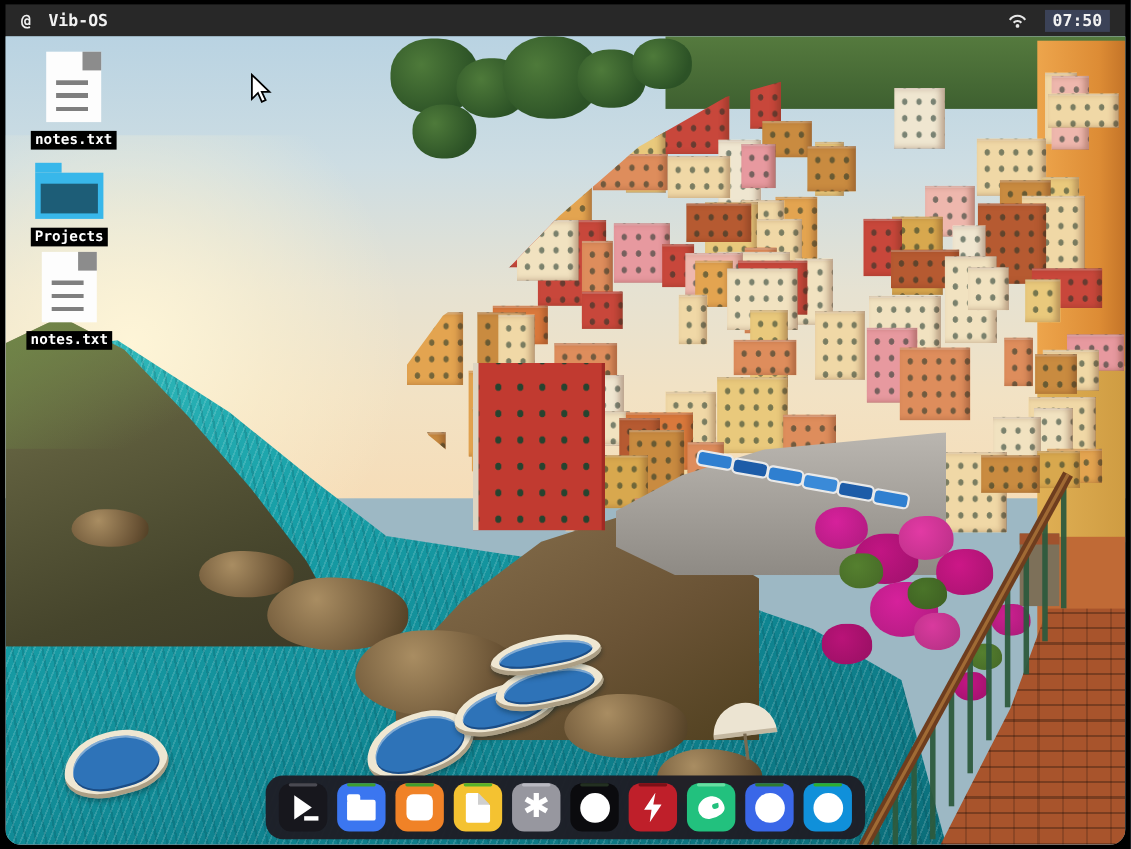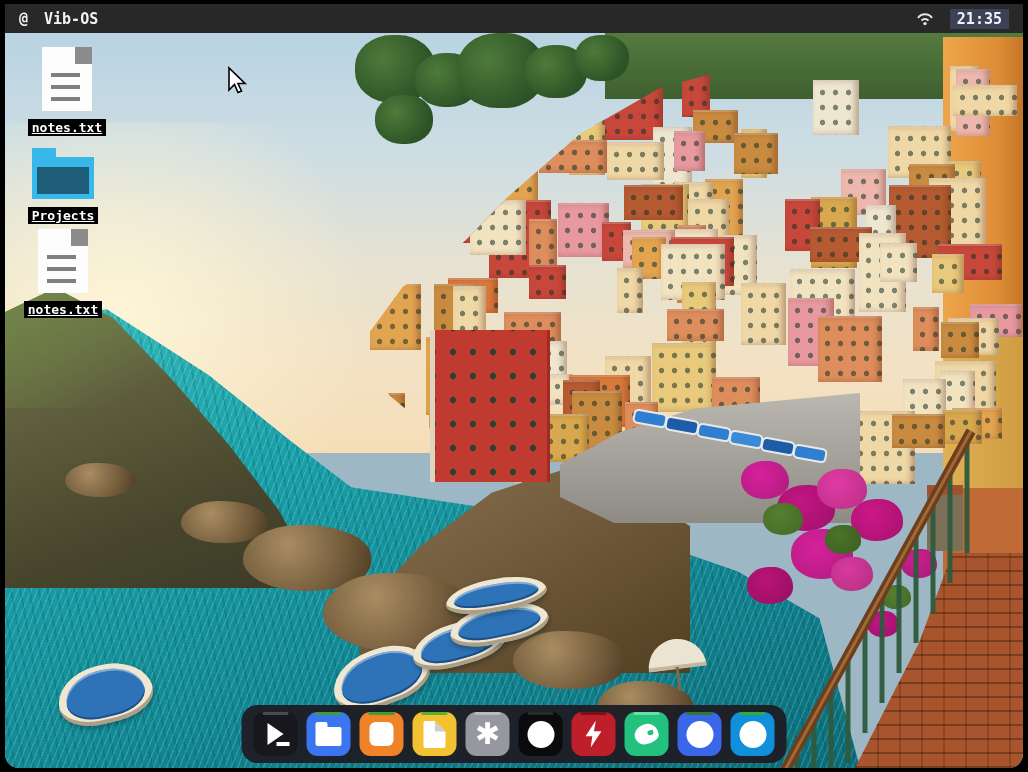--- a/index.html
+++ b/index.html
@@ -84,21 +84,21 @@
   .d-icon *{position:static;}
   .art{position:relative;}
   .art-document{width:50px;height:64px;background:#fdfdfd;}
   .art-document::before{content:'';position:absolute;top:0;right:0;width:17px;height:17px;background:#8c8c8c;}
   .art-document::after{content:'';position:absolute;left:9px;top:26px;width:29px;height:31px;
        background:repeating-linear-gradient(180deg,#7f7f7f 0 4px,transparent 4px 12px);}
   .art-folder{width:62px;height:42px;background:#38b7ea;margin-top:14px;}
   .art-folder::before{content:'';position:absolute;top:-9px;left:0;width:24px;height:9px;background:#38b7ea;}
   .art-folder::after{content:'';position:absolute;left:5px;right:5px;top:10px;bottom:5px;background:#1d5d77;}
   .icon-label{margin-top:8px;background:#000;color:#fff;
-       font:bold 13px "DejaVu Sans Mono",monospace;padding:1px 4px;white-space:nowrap;text-decoration:underline;}
+       font:bold 13px "DejaVu Sans Mono",monospace;padding:1px 4px;white-space:nowrap;}
 
   
   .dock{position:absolute;left:50%;bottom:5px;transform:translateX(-50%);display:flex;gap:9px;
        padding:7px 12px;background:rgba(30,30,38,.97);border-radius:16px;z-index:40;}
   .dock *{position:static;}
   .dock-item{position:relative;width:44px;height:44px;}
   .tile{position:absolute;inset:0;border-radius:11px;display:flex;align-items:center;justify-content:center;}
   .indicator{position:absolute;top:0;left:50%;transform:translateX(-50%);width:26px;height:3px;
        border-radius:2px;z-index:2;}
   .glyph{position:relative;}
@@ -135,21 +135,21 @@
       <span>Vib-OS</span>
     </div>
     <div class="menu-right">
       <span class="wifi">
         <svg width="18" height="15" viewBox="0 0 18 15">
           <path d="M2,7 A8.5,8.5 0 0 1 16,7" fill="none" stroke="#e6e6e6" stroke-width="2"></path>
           <path d="M5.5,9.7 A4.6,4.6 0 0 1 12.5,9.7" fill="none" stroke="#e6e6e6" stroke-width="2"></path>
           <circle cx="9" cy="12.6" r="1.7" fill="#e6e6e6"></circle>
         </svg>
       </span>
-      <span class="time-badge">21:35</span>
+      <span class="time-badge">07:50</span>
     </div>
   </div>
 
   <div class="desktop">
     <div class="sky"></div>
     <div class="sun-glow"></div>
     <div class="hill-band"></div>
     <div class="trees" id="trees">
         <div class="tree" style="left: 10px; top: 2px; width: 80px; height: 68px;"></div>
         <div class="tree" style="left: 70px; top: 20px; width: 64px; height: 54.4px;"></div>

